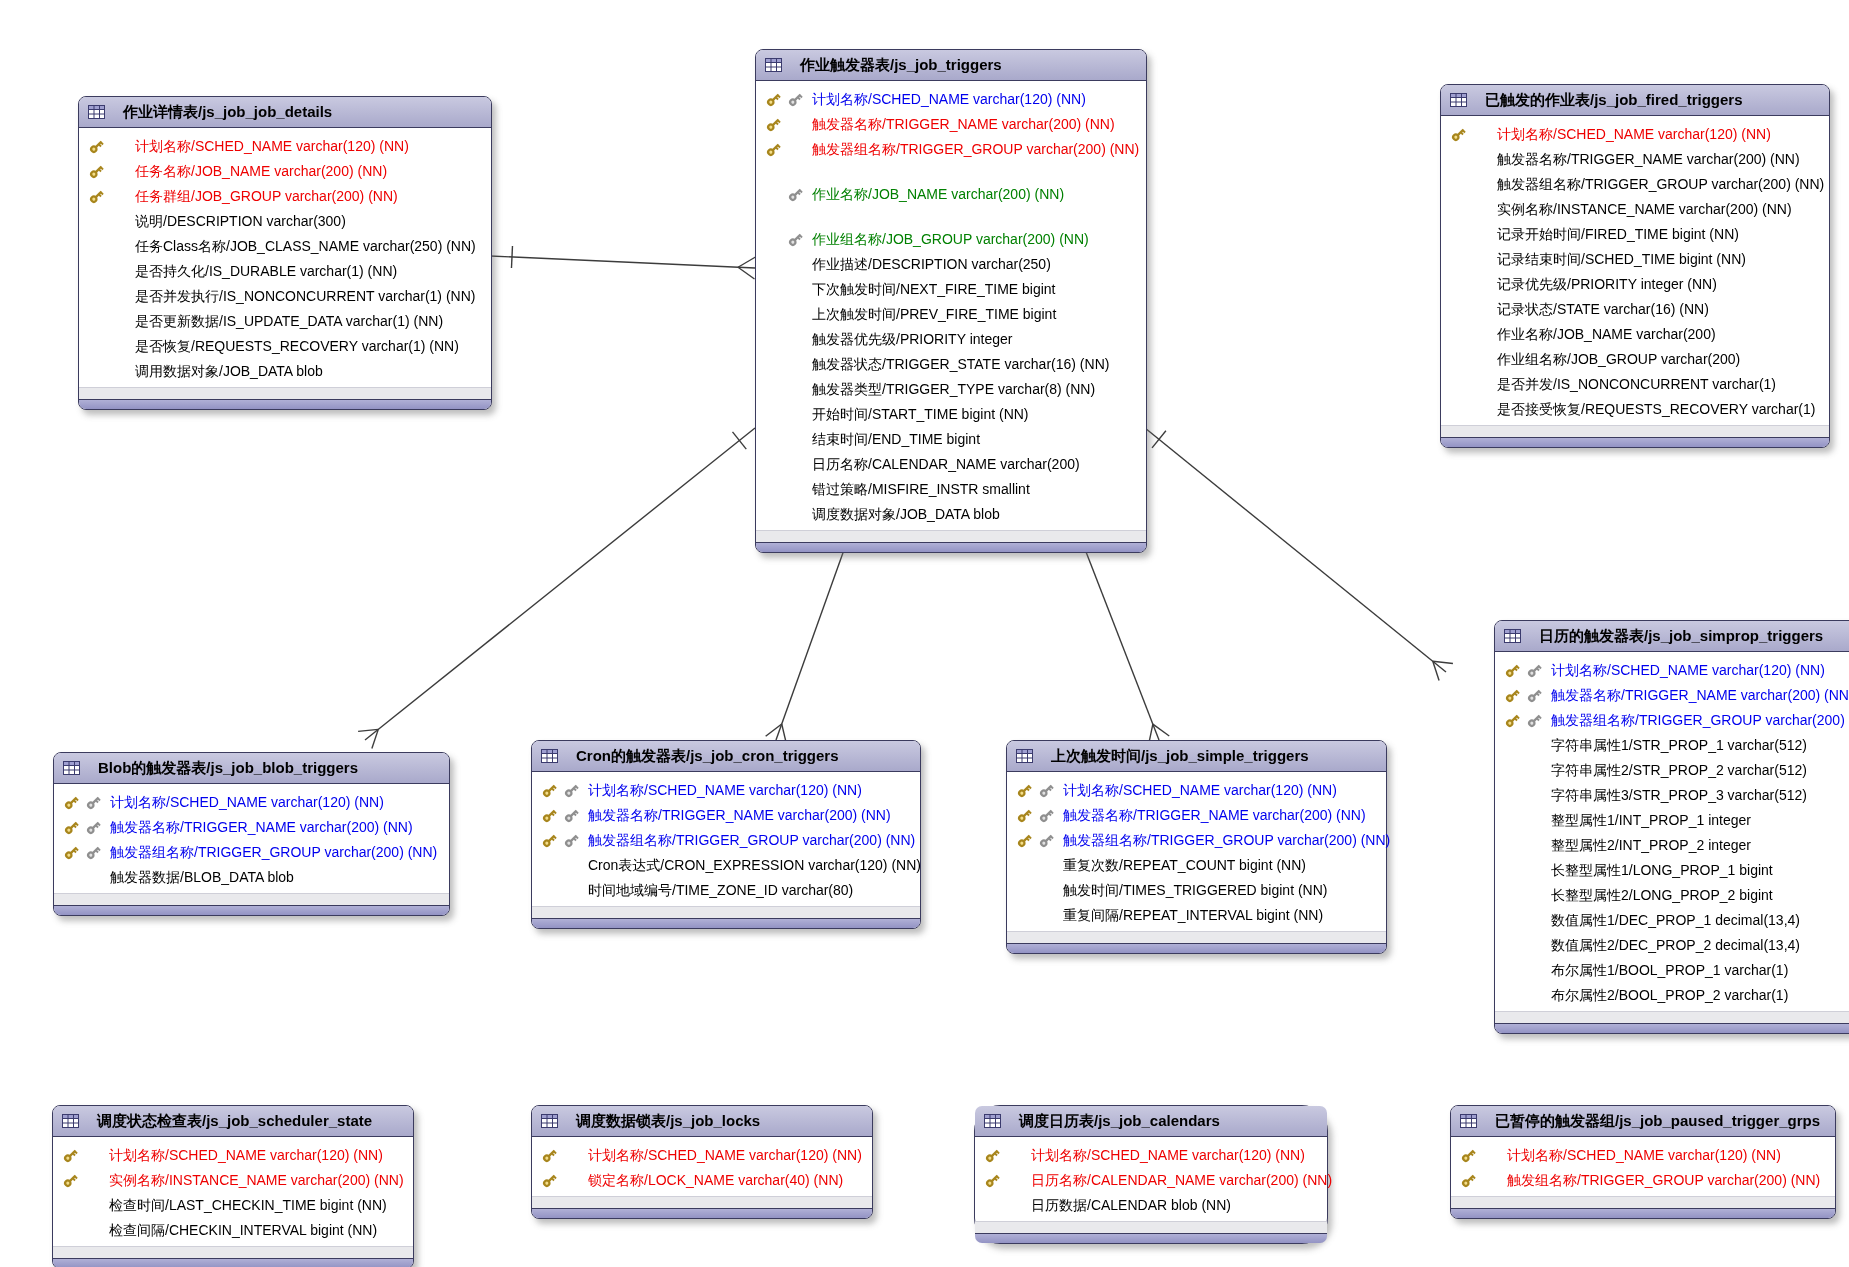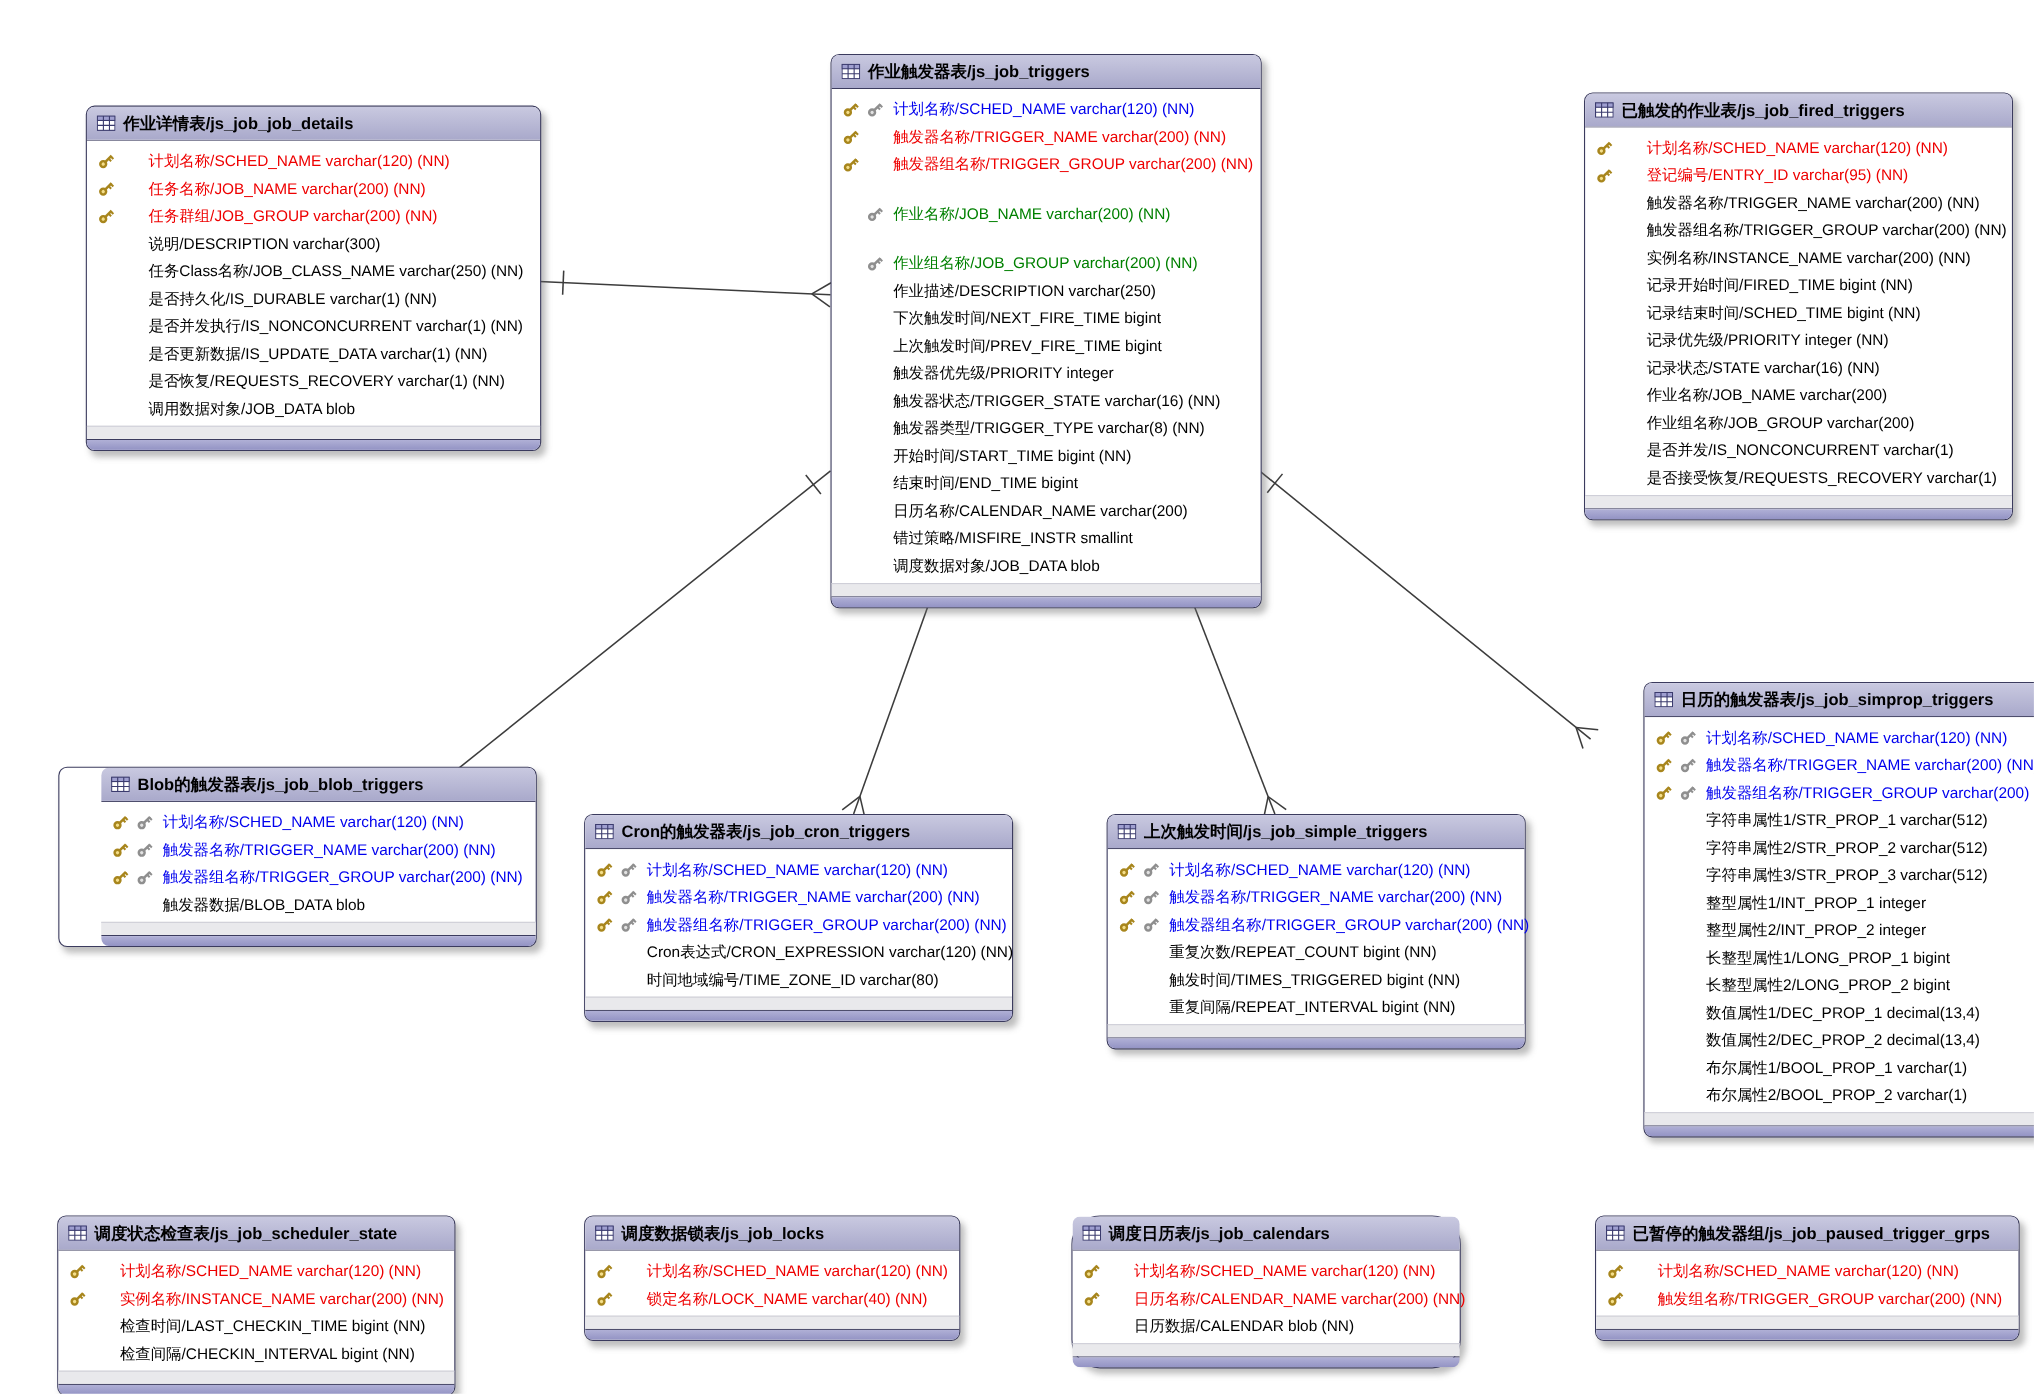--- a/index.html
+++ b/index.html
@@ -9,21 +9,21 @@
     position:relative;
   }
   #canvas{position:absolute;left:0;top:0;width:1849px;height:1267px;}
   #relations-svg{position:absolute;left:0;top:0;width:1849px;height:1267px;z-index:1;}
   .tbl{
     position:absolute;z-index:2;background:#ffffff;
     border:1px solid var(--border);border-radius:8px;
     box-shadow:4px 5px 6px rgba(110,110,110,0.45);
   }
   .hdr{
-    height:30px;display:flex;align-items:center;gap:7px;padding:0 9px;
+    height:30px;display:flex;align-items:center;gap:18px;padding:0 9px;
     background:linear-gradient(to bottom,var(--hdr-top),var(--hdr-bot));
     border-bottom:1px solid var(--border);
     border-radius:7px 7px 0 0;
     font-size:15px;font-weight:bold;color:#000;white-space:nowrap;
   }
   .tbl-icon{display:inline-flex;flex:0 0 auto;}
   .body{padding:6px 0 3px 0;}
   .row{position:relative;height:25px;line-height:25px;padding-left:56px;padding-right:8px;
        font-size:14px;white-space:nowrap;}
   .key{position:absolute;top:4px;width:17px;height:17px;display:inline-flex;}
@@ -224,30 +224,20 @@
         <div class="row c-pk"><span class="key key1">
             <svg viewBox="0 0 18 18" width="17" height="17">
               <g transform="rotate(-45 9 9)" stroke="#a8861d" fill="none">
                 <circle cx="5" cy="9" r="2.8" stroke-width="2.4" fill="#f4de8a"></circle>
                 <line x1="8" y1="9" x2="16.4" y2="9" stroke-width="2.4"></line>
                 <line x1="12.4" y1="9" x2="12.4" y2="12.4" stroke-width="2"></line>
                 <line x1="15.4" y1="9" x2="15.4" y2="12.4" stroke-width="2"></line>
               </g>
             </svg>
           </span><span>计划名称/SCHED_NAME varchar(120) (NN)</span></div>
-        <div class="row c-pk"><span class="key key1">
-            <svg viewBox="0 0 18 18" width="17" height="17">
-              <g transform="rotate(-45 9 9)" stroke="#a8861d" fill="none">
-                <circle cx="5" cy="9" r="2.8" stroke-width="2.4" fill="#f4de8a"></circle>
-                <line x1="8" y1="9" x2="16.4" y2="9" stroke-width="2.4"></line>
-                <line x1="12.4" y1="9" x2="12.4" y2="12.4" stroke-width="2"></line>
-                <line x1="15.4" y1="9" x2="15.4" y2="12.4" stroke-width="2"></line>
-              </g>
-            </svg>
-          </span><span>登记编号/ENTRY_ID varchar(95) (NN)</span></div>
         <div class="row c-normal"><span>触发器名称/TRIGGER_NAME varchar(200) (NN)</span></div>
         <div class="row c-normal"><span>触发器组名称/TRIGGER_GROUP varchar(200) (NN)</span></div>
         <div class="row c-normal"><span>实例名称/INSTANCE_NAME varchar(200) (NN)</span></div>
         <div class="row c-normal"><span>记录开始时间/FIRED_TIME bigint (NN)</span></div>
         <div class="row c-normal"><span>记录结束时间/SCHED_TIME bigint (NN)</span></div>
         <div class="row c-normal"><span>记录优先级/PRIORITY integer (NN)</span></div>
         <div class="row c-normal"><span>记录状态/STATE varchar(16) (NN)</span></div>
         <div class="row c-normal"><span>作业名称/JOB_NAME varchar(200)</span></div>
         <div class="row c-normal"><span>作业组名称/JOB_GROUP varchar(200)</span></div>
         <div class="row c-normal"><span>是否并发/IS_NONCONCURRENT varchar(1)</span></div>
@@ -335,21 +325,21 @@
         <div class="row c-normal"><span>长整型属性1/LONG_PROP_1 bigint</span></div>
         <div class="row c-normal"><span>长整型属性2/LONG_PROP_2 bigint</span></div>
         <div class="row c-normal"><span>数值属性1/DEC_PROP_1 decimal(13,4)</span></div>
         <div class="row c-normal"><span>数值属性2/DEC_PROP_2 decimal(13,4)</span></div>
         <div class="row c-normal"><span>布尔属性1/BOOL_PROP_1 varchar(1)</span></div>
         <div class="row c-normal"><span>布尔属性2/BOOL_PROP_2 varchar(1)</span></div>
       </div>
     <div class="footer"></div>
     <div class="bbar"></div>
   </div>
-    <div class="tbl" style="left: 53px; top: 697px; width: 395px; padding-left: 38px;">
+    <div class="tbl" style="left: 53px; top: 752px; width: 395px;">
     <div class="hdr">
       <span class="tbl-icon">
         <svg width="17" height="14" viewBox="0 0 17 14">
           <rect x="0.5" y="0.5" width="16" height="13" fill="#ffffff" stroke="#3b3b6e"></rect>
           <rect x="0.5" y="0.5" width="16" height="4" fill="#9f9fd0" stroke="#3b3b6e"></rect>
           <line x1="6" y1="0.5" x2="6" y2="13.5" stroke="#3b3b6e"></line>
           <line x1="11.5" y1="0.5" x2="11.5" y2="13.5" stroke="#3b3b6e"></line>
           <line x1="0.5" y1="9" x2="16.5" y2="9" stroke="#3b3b6e"></line>
         </svg>
       </span>

